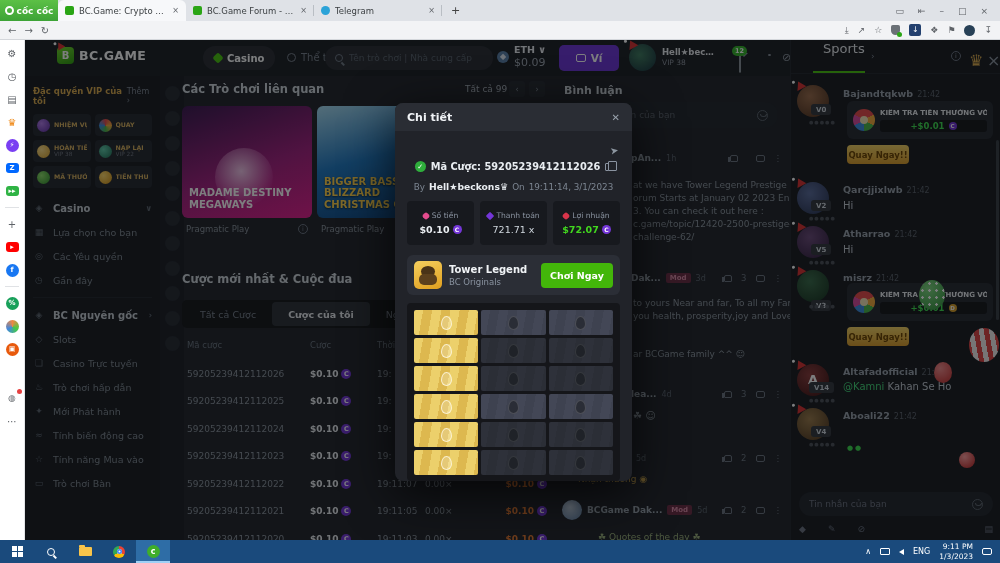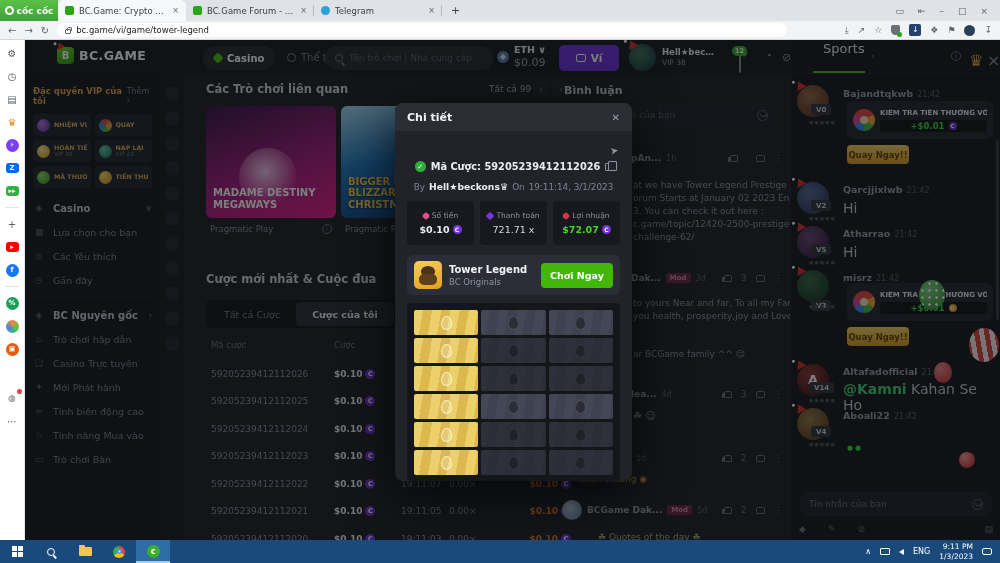--- a/index.html
+++ b/index.html
@@ -119,21 +119,21 @@
   .refrow b{color:#d9b05e;font-size:8.8px}
   .sitem{display:flex;align-items:center;gap:8px;height:24px;color:#7e8790;font-size:9.5px}
   .sitem.hd{color:#c6cdd4;font-size:10px;font-weight:bold}
   .sitem .ic{width:12px;text-align:center;color:#5d656f;font-size:9px;flex:none}
   .sitem .chev{margin-left:auto;color:#5d656f;font-size:8px}
   .sdiv{height:1px;background:#23262c;margin:5px 0}
   
   .mrail{position:absolute;left:135px;top:36px;width:24px;height:464px;background:#1c1f25;display:flex;flex-direction:column;align-items:center;padding-top:10px;gap:10px}
   .rdot{width:15px;height:15px;border-radius:50%;background:#262a31;flex:none}
   
-  .main{position:absolute;left:176px;top:36px;width:380px;height:464px}
+  .main{position:absolute;left:152px;top:36px;width:380px;height:464px}
   .secthead{position:absolute;left:5px;top:6px;color:#cdd4da;font-size:11.5px;font-weight:bold}
   .allgames{position:absolute;top:8px;left:288px;color:#aab2bc;font-size:9px}
   .arrbtn{position:absolute;top:5px;width:16px;height:16px;background:#272a31;border-radius:3px;color:#7c8591;font-size:9px;
     display:flex;align-items:center;justify-content:center}
   .gcard{position:absolute;top:30px;width:130px}
   .gart{height:112px;border-radius:6px;position:relative;overflow:hidden}
   .gart.p1{background:linear-gradient(160deg,#3b1850 0%,#a1207e 55%,#e21f8d 100%)}
   .gart.p1:before{content:"";position:absolute;left:33px;top:42px;width:58px;height:58px;border-radius:50%;
     background:radial-gradient(circle at 45% 40%,rgba(255,225,250,.85),rgba(216,80,180,.15) 70%)}
   .gart.p2{background:linear-gradient(165deg,#a8dcf2 0%,#2079c2 45%,#0b3e75 100%)}
@@ -183,22 +183,22 @@
   .chhead{position:absolute;left:0;top:0;width:210px;height:34px;border-bottom:1px solid #23262c}
   .chtab{position:absolute;left:32px;top:1px;color:#e7eaee;font-size:13px;font-weight:normal}
   .chunder{position:absolute;left:22px;top:31px;width:52px;height:2px;background:#49c40e}
   .chev2{position:absolute;left:80px;top:11px;color:#7c8591;font-size:9px}
   .chic{position:absolute;top:11px;color:#8a929c}
   .msg-av{position:absolute;width:32px;height:32px;border-radius:50%;flex:none}
   .msg-name{position:absolute;color:#98a1ab;font-size:9.5px;font-weight:bold;white-space:nowrap}
   .msg-time{color:#5b626b;font-size:8px;font-weight:normal;margin-left:4px}
   .vbadge{position:absolute;background:#33373e;color:#cfd6dd;border-radius:3px;font-size:7px;font-weight:bold;padding:1.5px 5px}
   .stars{position:absolute;color:#4b5158;font-size:5px;letter-spacing:1px}
-  .msg-txt{position:absolute;color:#c3cad2;font-size:14px}
-  .mention{color:#43d477;font-weight:bold}
+  .msg-txt{position:absolute;color:#c3cad2;font-size:10px}
+  .mention{color:#43d477;font-weight:normal}
   .bcard{position:absolute;left:56px;width:146px;height:38px;background:#272a31;border-radius:6px;display:flex;align-items:center;padding:0 6px;gap:5px}
   .wheel{width:22px;height:22px;border-radius:50%;background:conic-gradient(#e84a4a 0 60deg,#f2a93b 0 120deg,#49b64a 0 180deg,#3b8de0 0 240deg,#d94a9e 0 300deg,#e84a4a 0 360deg);
     position:relative;flex:none}
   .wheel:after{content:"";position:absolute;left:7px;top:7px;width:8px;height:8px;border-radius:50%;background:#f5e6b8}
   .bcol{display:flex;flex-direction:column;gap:3px;overflow:hidden;flex:1}
   .bttl{color:#e8ecf0;font-size:7px;font-weight:bold;white-space:nowrap;overflow:hidden}
   .bamt{background:#15171b;border-radius:3px;height:12px;display:flex;align-items:center;justify-content:center;gap:4px;
     color:#3ddc4e;font-size:8.5px;font-weight:bold}
   .bamt .coin{width:8px;height:8px;font-size:5.5px}
   .spinbtn{position:absolute;left:56px;width:62px;height:19px;border-radius:4px;background:linear-gradient(180deg,#f3d264,#d99c2b);
@@ -285,24 +285,20 @@
     <span>⇤</span>
     <span>–</span>
     <span>□</span>
     <span>×</span>
   </div>
 </div>
 <div class="toolbar">
   <span>←</span>
   <span>→</span>
   <span>↻</span>
-  <div class="urlpill">
-    <span class="lock"></span>
-    <span class="url">bc.game/vi/game/tower-legend</span>
-  </div>
   <div class="tbicons">
     <span>⤓</span>
     <span>↗</span>
     <span>☆</span>
     <span class="shield"></span>
     <span class="bluedl">↓</span>
     <span>❖</span>
     <span>⚑</span>
     <span class="avatarc"></span>
     <span>↧</span>
@@ -443,39 +439,43 @@
           <span class="ic">◈</span>
           <span>Casino</span>
           <span class="chev">∨</span>
         </div>
       <div class="sitem">
           <span class="ic">▦</span>
           <span>Lựa chọn cho bạn</span>
         </div>
       <div class="sitem">
           <span class="ic">◎</span>
-          <span>Các Yêu thích</span>
+          <span>Các Yêu quyền</span>
         </div>
       <div class="sitem">
           <span class="ic">◷</span>
           <span>Gần đây</span>
         </div>
       <div class="sdiv"></div>
       <div class="sitem hd">
           <span class="ic">◈</span>
           <span>BC Nguyên gốc</span>
           <span class="chev">›</span>
         </div>
       <div class="sitem">
-          <span class="ic">♨</span>
-          <span>Trò chơi hấp dẫn</span>
+          <span class="ic">◇</span>
+          <span>Slots</span>
         </div>
       <div class="sitem">
           <span class="ic">❏</span>
           <span>Casino Trực tuyến</span>
+        </div>
+      <div class="sitem">
+          <span class="ic">♨</span>
+          <span>Trò chơi hấp dẫn</span>
         </div>
       <div class="sitem">
           <span class="ic">✦</span>
           <span>Mới Phát hành</span>
         </div>
       <div class="sitem">
           <span class="ic">≈</span>
           <span>Tính biến động cao</span>
         </div>
       <div class="sitem">

